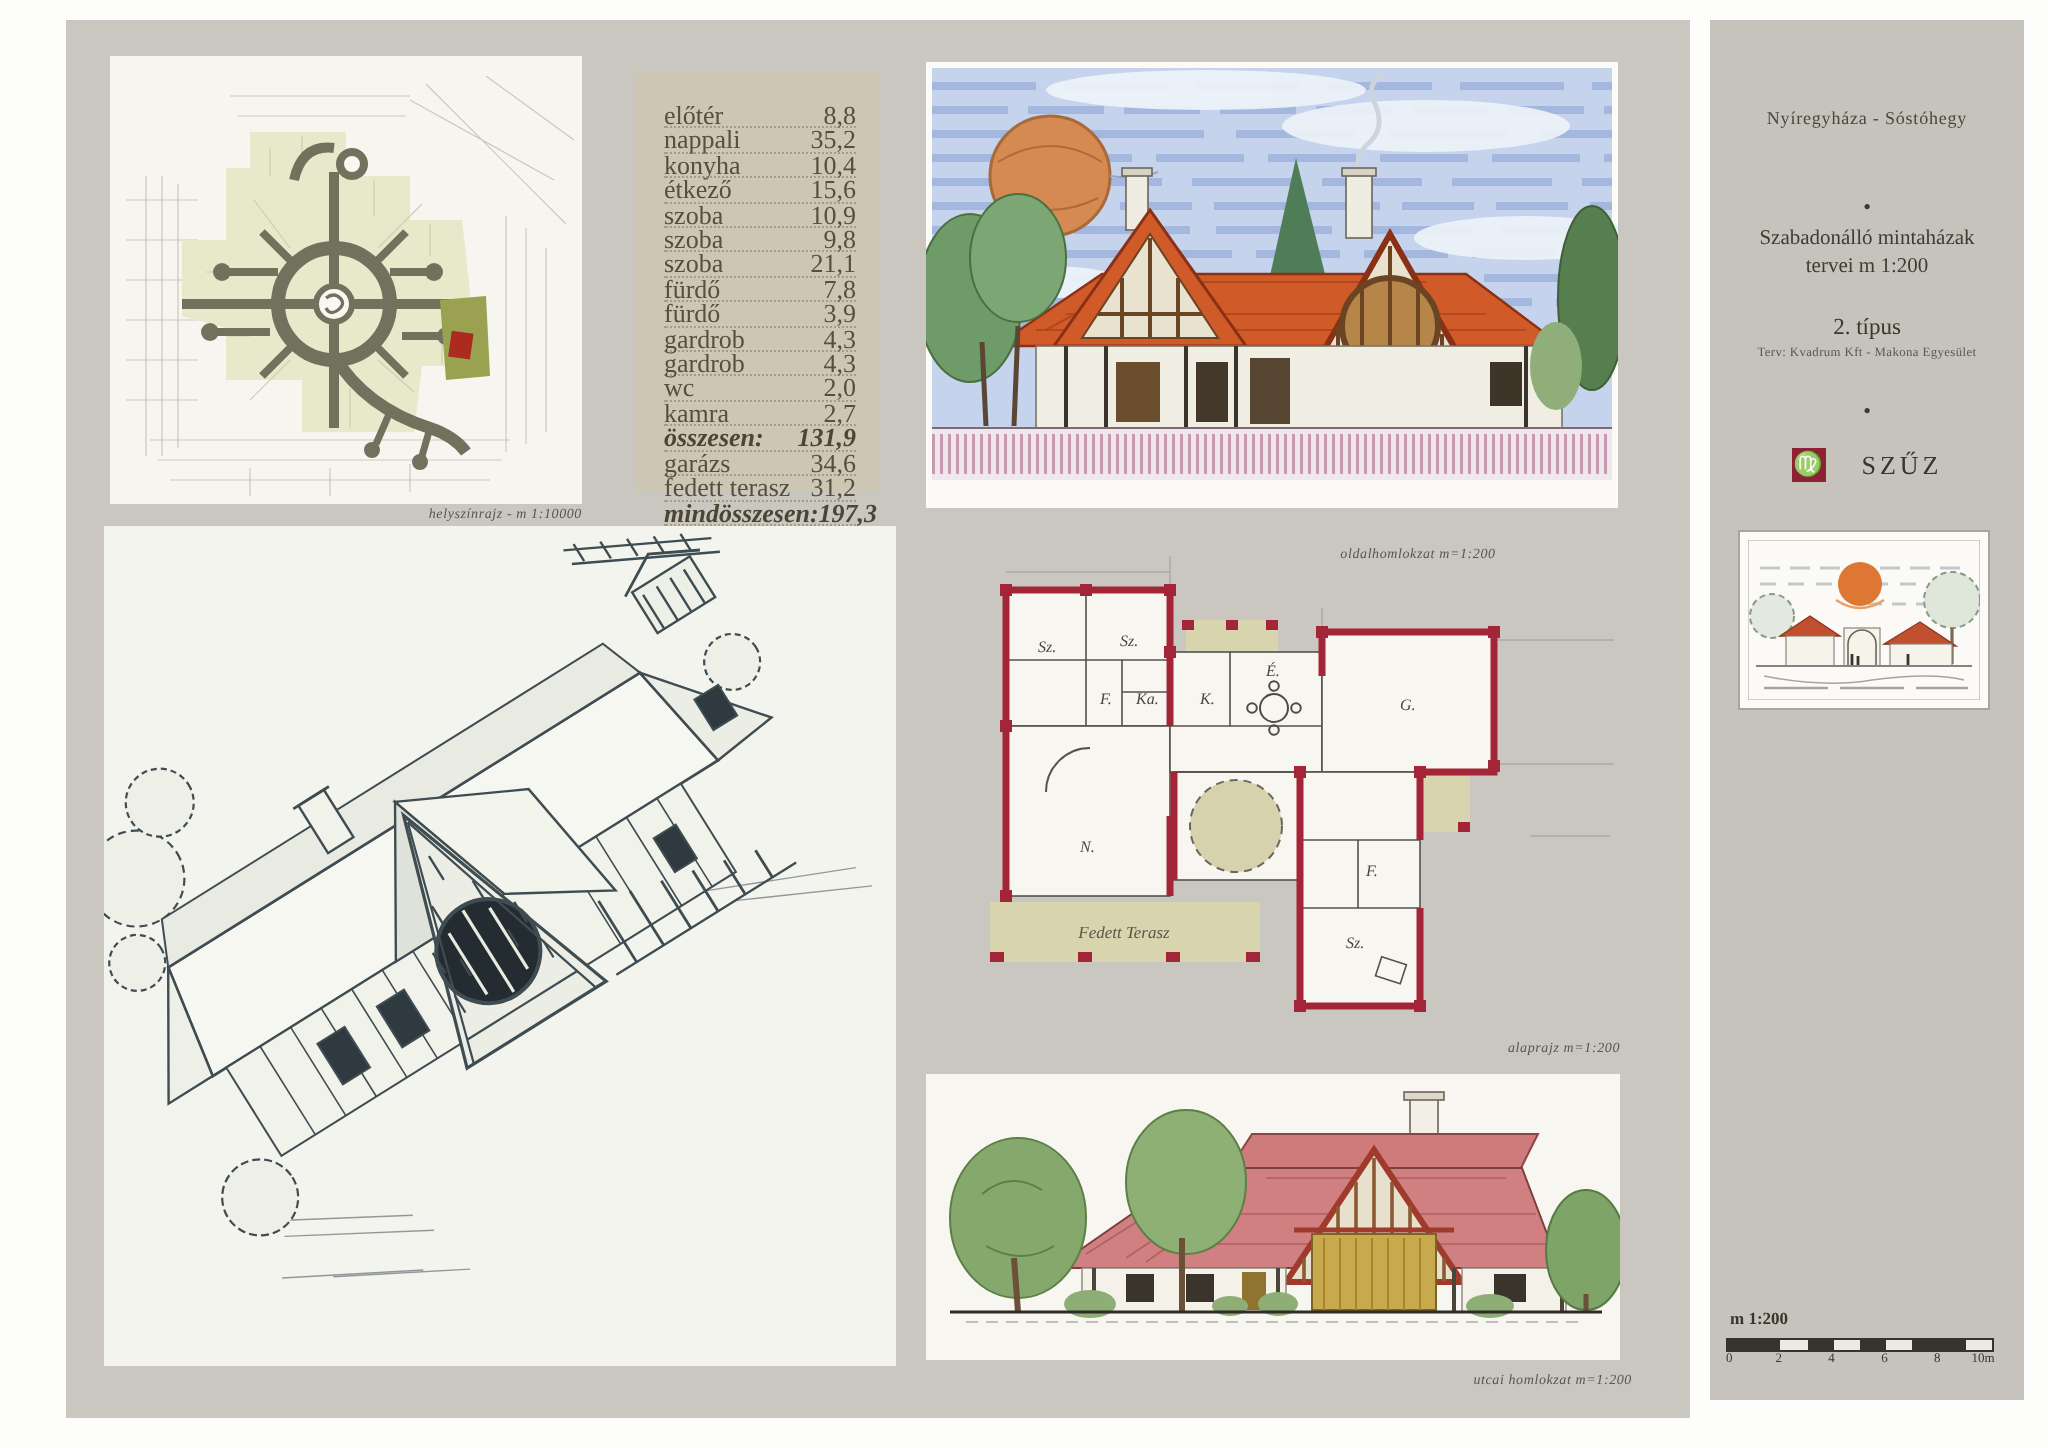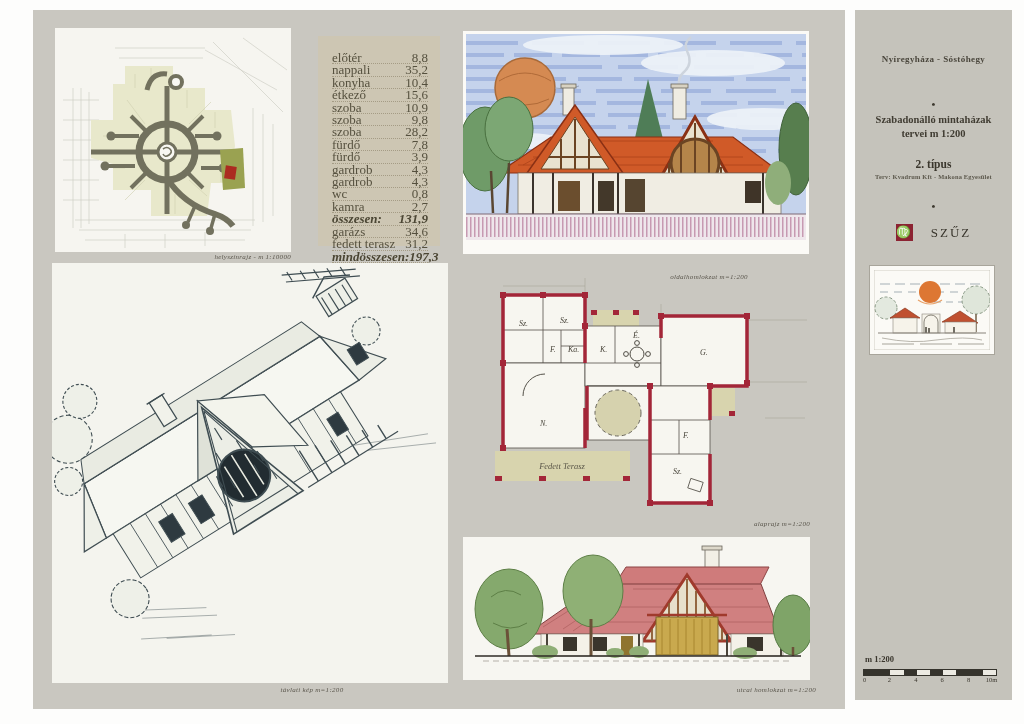--- a/index.html
+++ b/index.html
@@ -13,21 +13,21 @@
   
   .area-table{position:absolute;left:285px;top:26px;width:122px;height:210px;background:#cdc6b3;
               padding:0;box-sizing:border-box;}
   .at-inner{margin:16px 12px 0 14px;}
   .at-row{display:flex;justify-content:space-between;font-size:13px;line-height:11.4px;
           color:#55503e;border-bottom:1px dotted #a59c85;}
   .at-row .v{text-align:right;}
   .at-row.em{font-style:italic;font-weight:bold;color:#4b4634;}
 
   
-  .sb-center{position:absolute;left:0;width:157px;text-align:center;font-weight:bold;}
+  .sb-center{position:absolute;left:0;width:157px;text-align:center;}
   .sb-location{top:44px;font-size:9px;letter-spacing:.4px;color:#4a463c;}
   .sb-title{top:54px;font-size:20px;font-style:italic;color:#35312a;letter-spacing:.3px;}
   .sb-bullet{font-size:11px;color:#3d392f;}
   .sb-sub{font-size:10.5px;color:#403c32;}
   .sb-type{top:148px;font-size:11.5px;color:#3b372d;}
   .sb-credit{top:163px;font-size:6.4px;color:#5c584c;letter-spacing:.2px;}
   .sb-logo-row{position:absolute;top:214px;left:0;width:157px;display:flex;justify-content:center;
                align-items:center;gap:6px;}
   .sb-logo-box{width:17px;height:17px;background:#8c2332;display:flex;align-items:center;
                justify-content:center;color:#e8dfd4;font-size:12px;line-height:17px;}
@@ -124,41 +124,41 @@
         <div class="at-row">
             <span>szoba</span>
             <span class="v">10,9</span>
           </div>
         <div class="at-row">
             <span>szoba</span>
             <span class="v">9,8</span>
           </div>
         <div class="at-row">
             <span>szoba</span>
-            <span class="v">28,2</span>
+            <span class="v">21,1</span>
           </div>
         <div class="at-row">
             <span>fürdő</span>
             <span class="v">7,8</span>
           </div>
         <div class="at-row">
             <span>fürdő</span>
             <span class="v">3,9</span>
           </div>
         <div class="at-row">
             <span>gardrob</span>
             <span class="v">4,3</span>
           </div>
         <div class="at-row">
             <span>gardrob</span>
             <span class="v">4,3</span>
           </div>
         <div class="at-row">
             <span>wc</span>
-            <span class="v">0,8</span>
+            <span class="v">2,0</span>
           </div>
         <div class="at-row">
             <span>kamra</span>
             <span class="v">2,7</span>
           </div>
         <div class="at-row em">
             <span>összesen:</span>
             <span class="v">131,9</span>
           </div>
         <div class="at-row">
@@ -321,21 +321,20 @@
           <polygon points="330,130 340,188 374,184" fill="#eceee6" stroke-width="1.2"></polygon>
           <rect x="346" y="156" width="14" height="18" fill="#2e3a40"></rect>
 
           <path d="M240 252 H346" stroke-width="1.2"></path>
           <g stroke-width="1.4">
             <path d="M252 216 V252 M268 220 V252 M284 224 V252 M300 228 V252 M316 232 V252 M332 236 V252"></path>
           </g>
         </g>
       </svg>
     </div>
-    <div class="caption" style="left:19px;top:676px;width:380px;text-align:center;padding-left:140px;box-sizing:border-box;">távlati kép  m=1:200</div>
 
     <div style="position:absolute;left:432px;top:258px;width:345px;height:248px;">
       <svg width="345" height="248" viewBox="0 0 345 248">
 
         <g stroke="#a09d90" stroke-width="0.5">
           <path d="M282 52 H342 M282 114 H342 M38 18 H120 M300 150 H340"></path>
           <path d="M120 10 V26 M196 36 V48"></path>
         </g>
 
         <rect x="30" y="183" width="135" height="30" fill="#d8d4ae"></rect>

